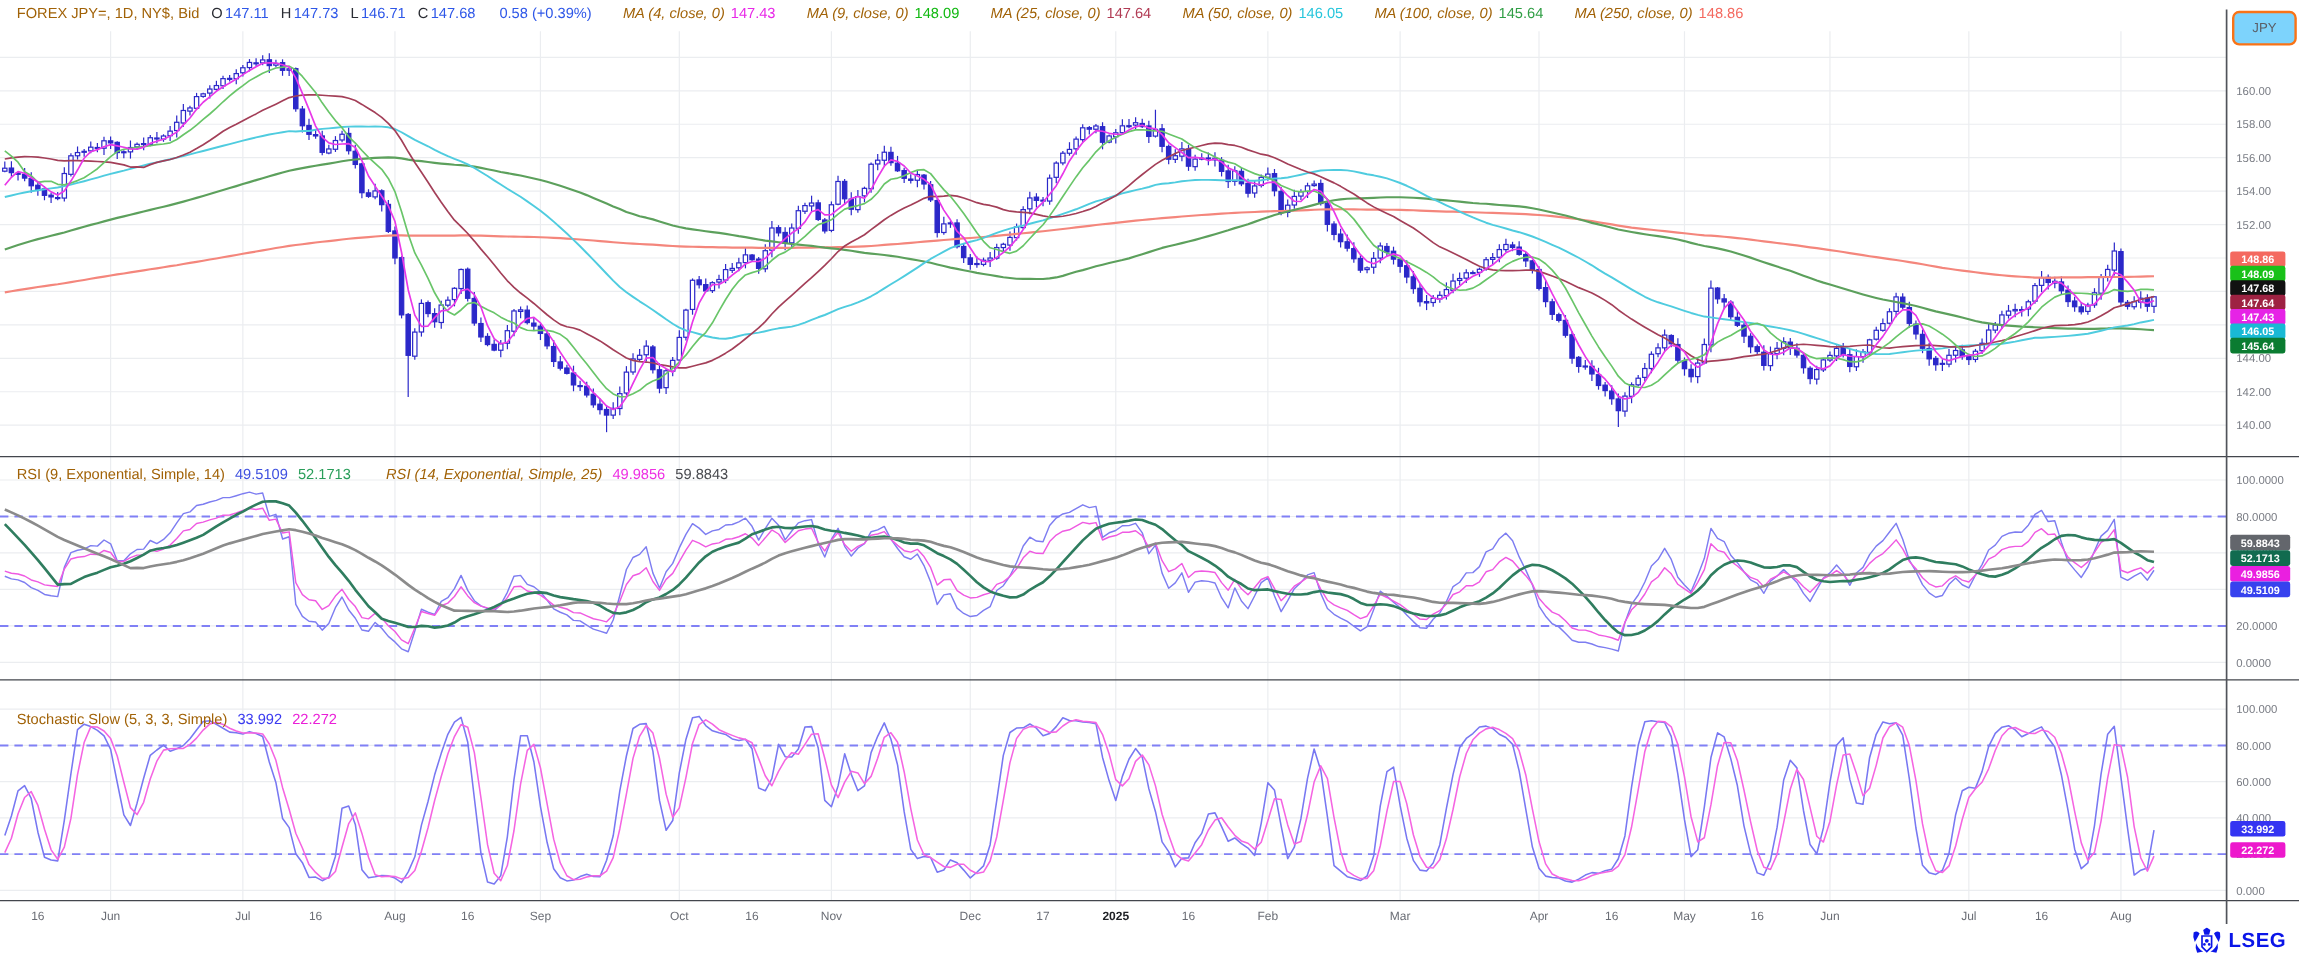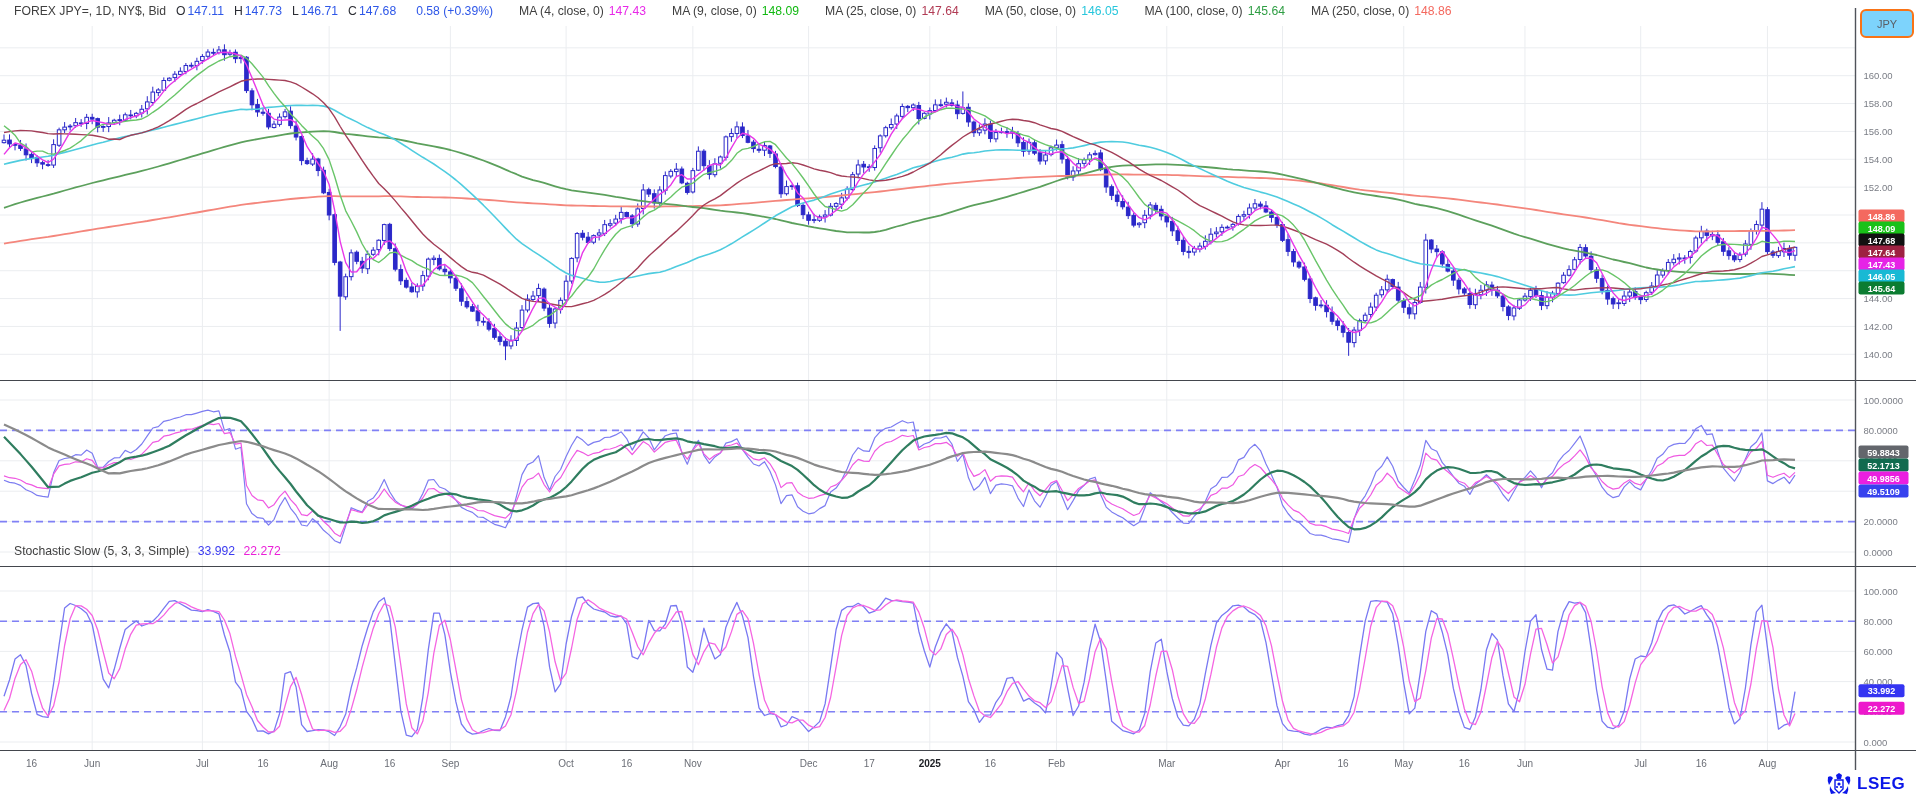--- a/index.html
+++ b/index.html
@@ -1,22 +1,22 @@
 <!DOCTYPE html>
 <html><head>
 <meta charset="utf-8">
 <style>
   html,body{margin:0;padding:0;background:#fff;}
   #app{position:relative;width:1916px;height:803px;background:#fff;overflow:hidden;
        font-family:"Liberation Sans",sans-serif;-webkit-font-smoothing:antialiased;}
   svg text{font-family:"Liberation Sans",sans-serif;}
   .legend{position:absolute;left:14px;white-space:nowrap;font-size:12.2px;color:#2a2c33;z-index:5;}
-  .legend .lbl{color:#404040;}
+  .legend .lbl{color:#a16207;}
   .legend .val{margin-left:5px;}
-  .legend .grp{margin-left:26px;}
+  .legend .grp{margin-left:26px;font-style:italic;}
   .legend .k{margin-left:10px;color:#2a2c33;}
   .legend .v{margin-left:2px;color:#2e57e8;margin-top:28px;}
   .chg{margin-left:20px;color:#2e57e8;}
   #chip{position:absolute;left:1860px;top:9px;width:50px;height:25px;border:2px solid #f97316;
         border-radius:6px;display:flex;align-items:center;justify-content:center;
         font-size:11px;color:#5a5e66;background:#7dd3fc;z-index:6;}
   #logo{position:absolute;left:1826px;top:773px;display:flex;align-items:center;gap:5px;z-index:6;text-align:right;}
   #logo .word{font-size:17px;font-weight:bold;color:#0b16e8;letter-spacing:.5px;}
 </style>
 </head>
@@ -820,22 +820,30 @@
         <text x="1881.5" y="694.17208" font-size="9" font-weight="bold" text-anchor="middle" fill="#ffffff">33.992</text>
         <rect x="1858.5" y="701.86928" width="46" height="13" rx="2" fill="#ed18cc"></rect>
         <text x="1881.5" y="711.86928" font-size="9" font-weight="bold" text-anchor="middle" fill="#ffffff">22.272</text>
       </g>
     </svg>
 
   <div class="legend" style="top:4px">
     <span class="lbl">FOREX JPY=, 1D, NY$, Bid</span><span id="ohlc"><span class="k">O</span><span class="v" style="color: rgb(46, 87, 232);">147.11</span><span class="k">H</span><span class="v" style="color: rgb(46, 87, 232);">147.73</span><span class="k">L</span><span class="v" style="color: rgb(46, 87, 232);">146.71</span><span class="k">C</span><span class="v" style="color: rgb(46, 87, 232);">147.68</span></span><span class="chg" style="color: rgb(46, 87, 232);">0.58 (+0.39%)</span><span id="maItems"><span class="lbl grp">MA (4, close, 0)</span><span class="val" style="color: rgb(232, 41, 232);">147.43</span><span class="lbl grp">MA (9, close, 0)</span><span class="val" style="color: rgb(18, 185, 18);">148.09</span><span class="lbl grp">MA (25, close, 0)</span><span class="val" style="color: rgb(177, 59, 84);">147.64</span><span class="lbl grp">MA (50, close, 0)</span><span class="val" style="color: rgb(39, 198, 220);">146.05</span><span class="lbl grp">MA (100, close, 0)</span><span class="val" style="color: rgb(47, 158, 68);">145.64</span><span class="lbl grp">MA (250, close, 0)</span><span class="val" style="color: rgb(244, 105, 95);">148.86</span></span>
   </div>
 
+  <div class="legend" style="top:388px">
+    <span class="lbl">RSI (9, Exponential, Simple, 14)</span>
+    <span class="val" style="color: rgb(63, 81, 224);">49.5109</span>
+    <span class="val" style="color: rgb(42, 158, 90);">52.1713</span>
+    <span class="lbl grp">RSI (14, Exponential, Simple, 25)</span>
+    <span class="val" style="color: rgb(238, 48, 228);">49.9856</span>
+    <span class="val" style="color: rgb(73, 75, 80);">59.8843</span>
+  </div>
 
-  <div class="legend" style="top:544px">
+  <div class="legend" style="top:592px">
     <span class="lbl">Stochastic Slow (5, 3, 3, Simple)</span>
     <span class="val" style="color: rgb(59, 59, 240);">33.992</span>
     <span class="val" style="color: rgb(234, 31, 216);">22.272</span>
   </div>
 
   <div id="chip">
     <span>JPY</span>
   </div>
 
   <div id="logo">

